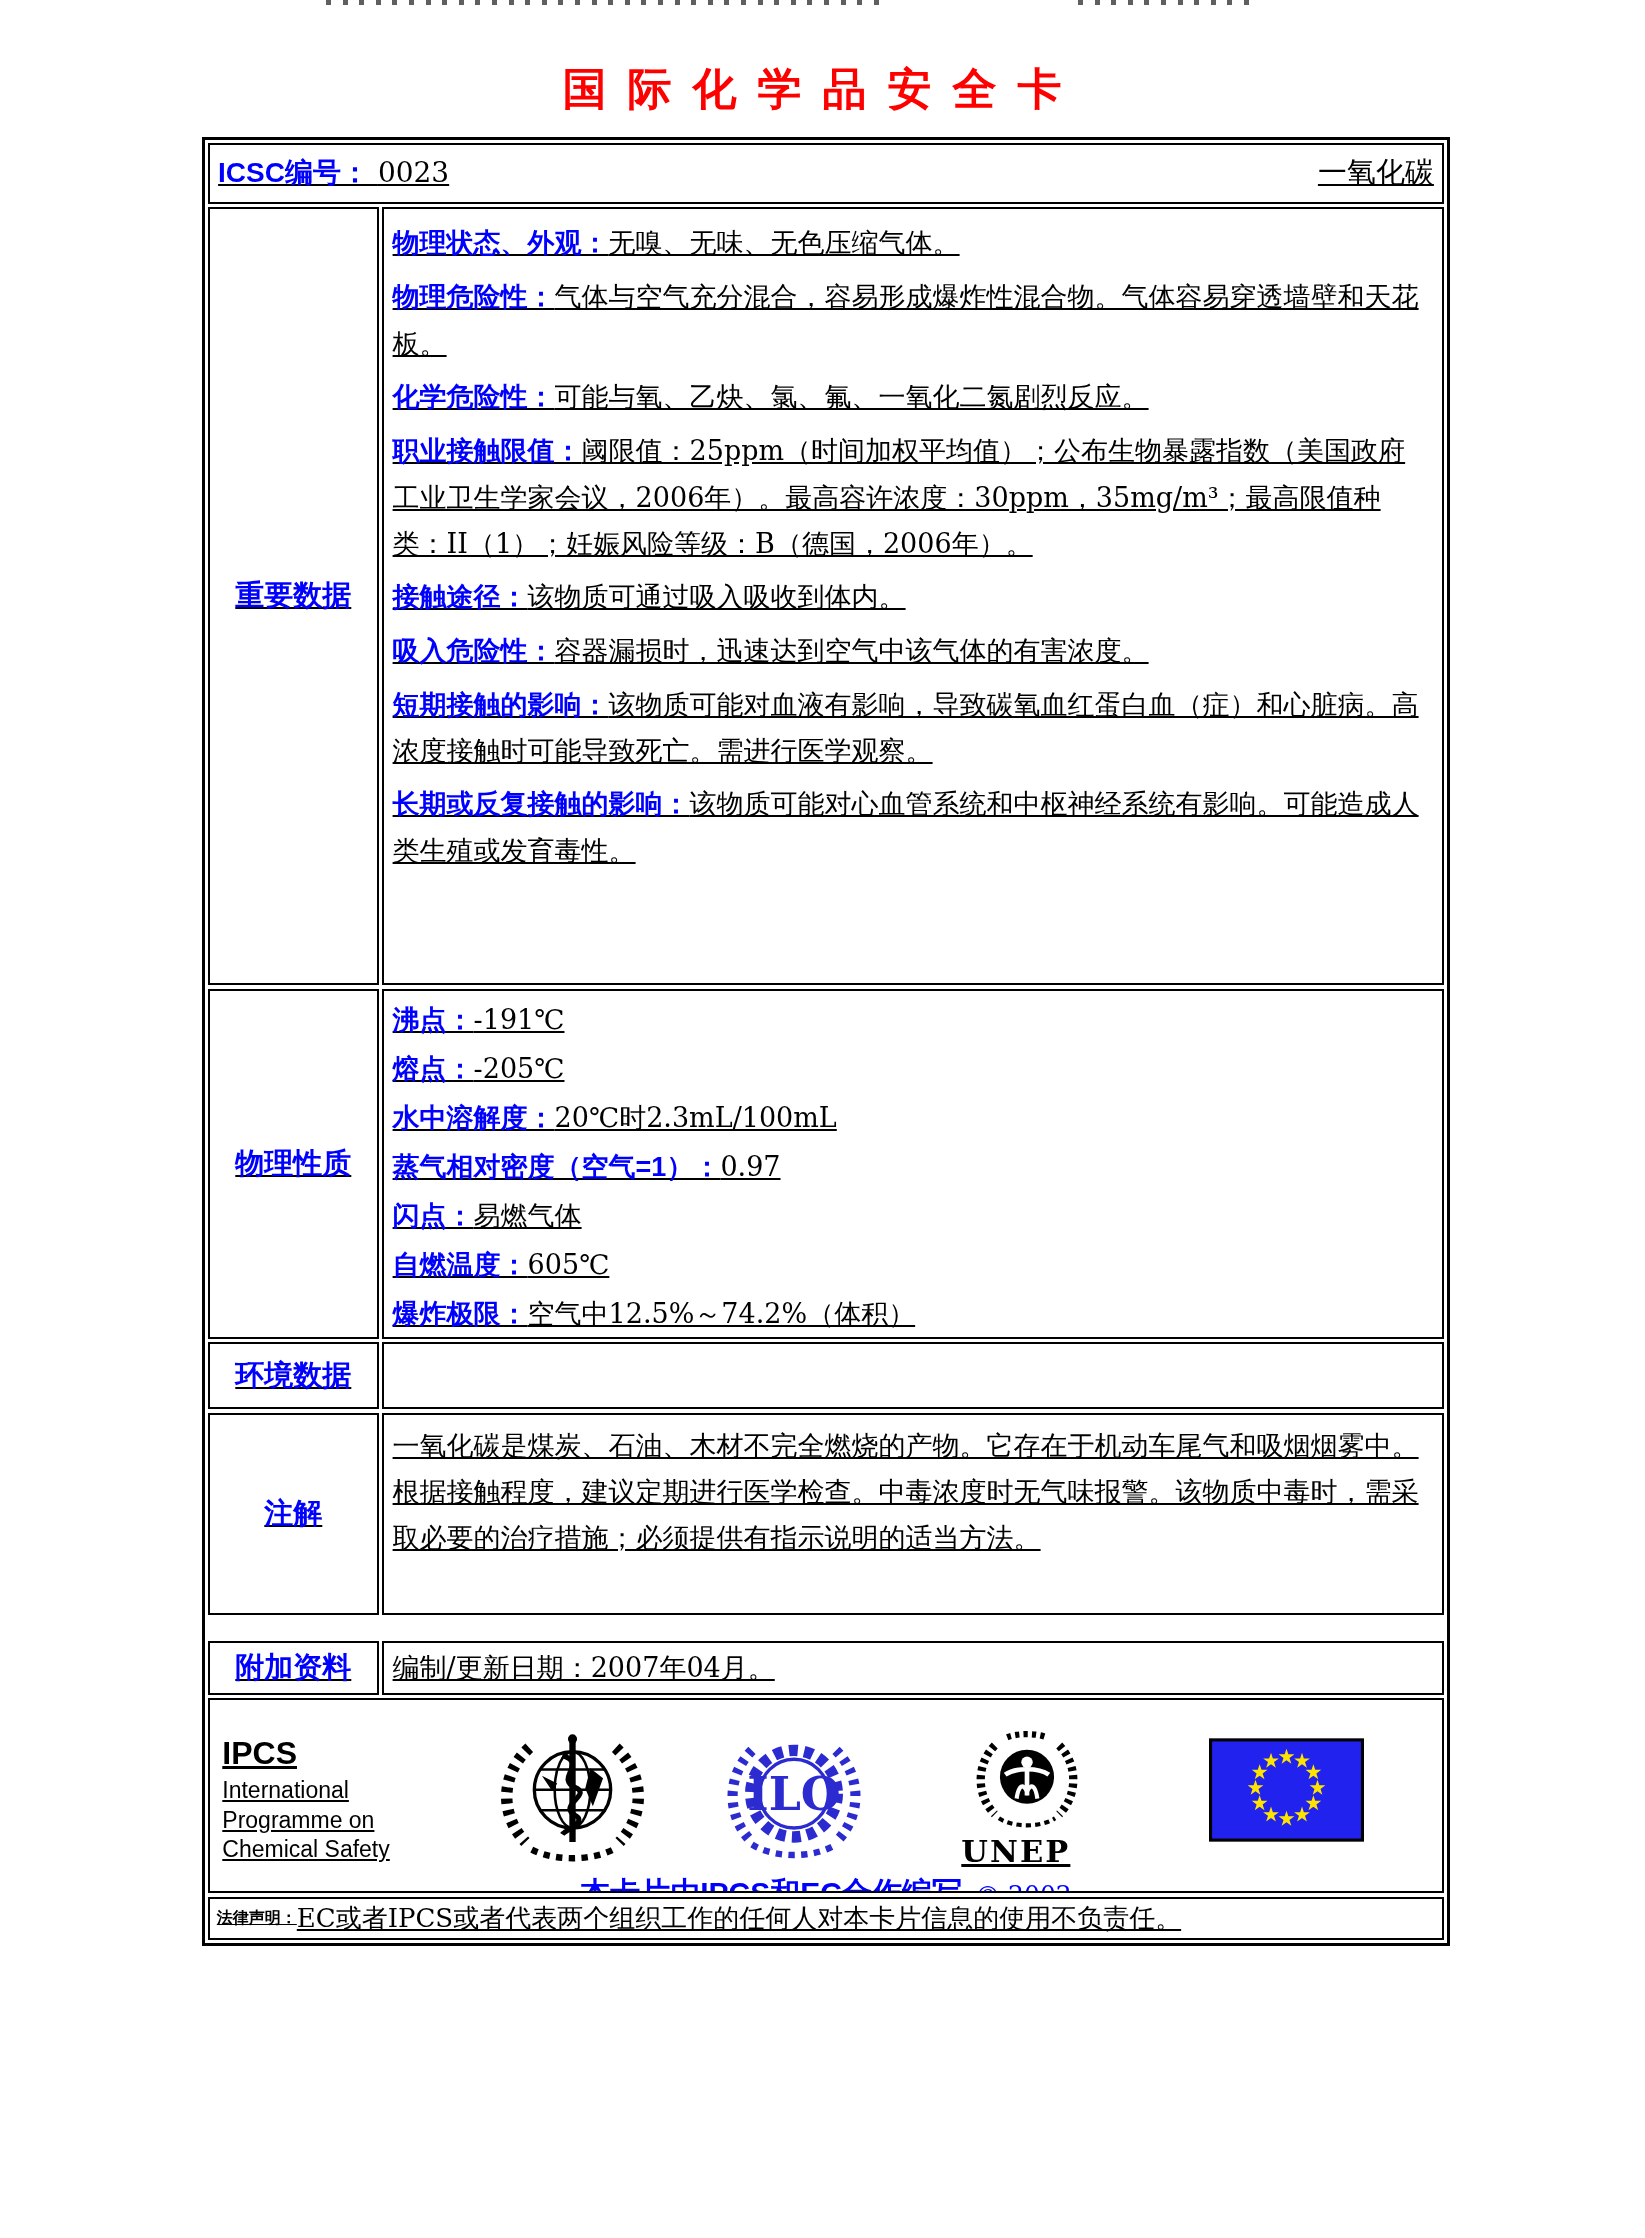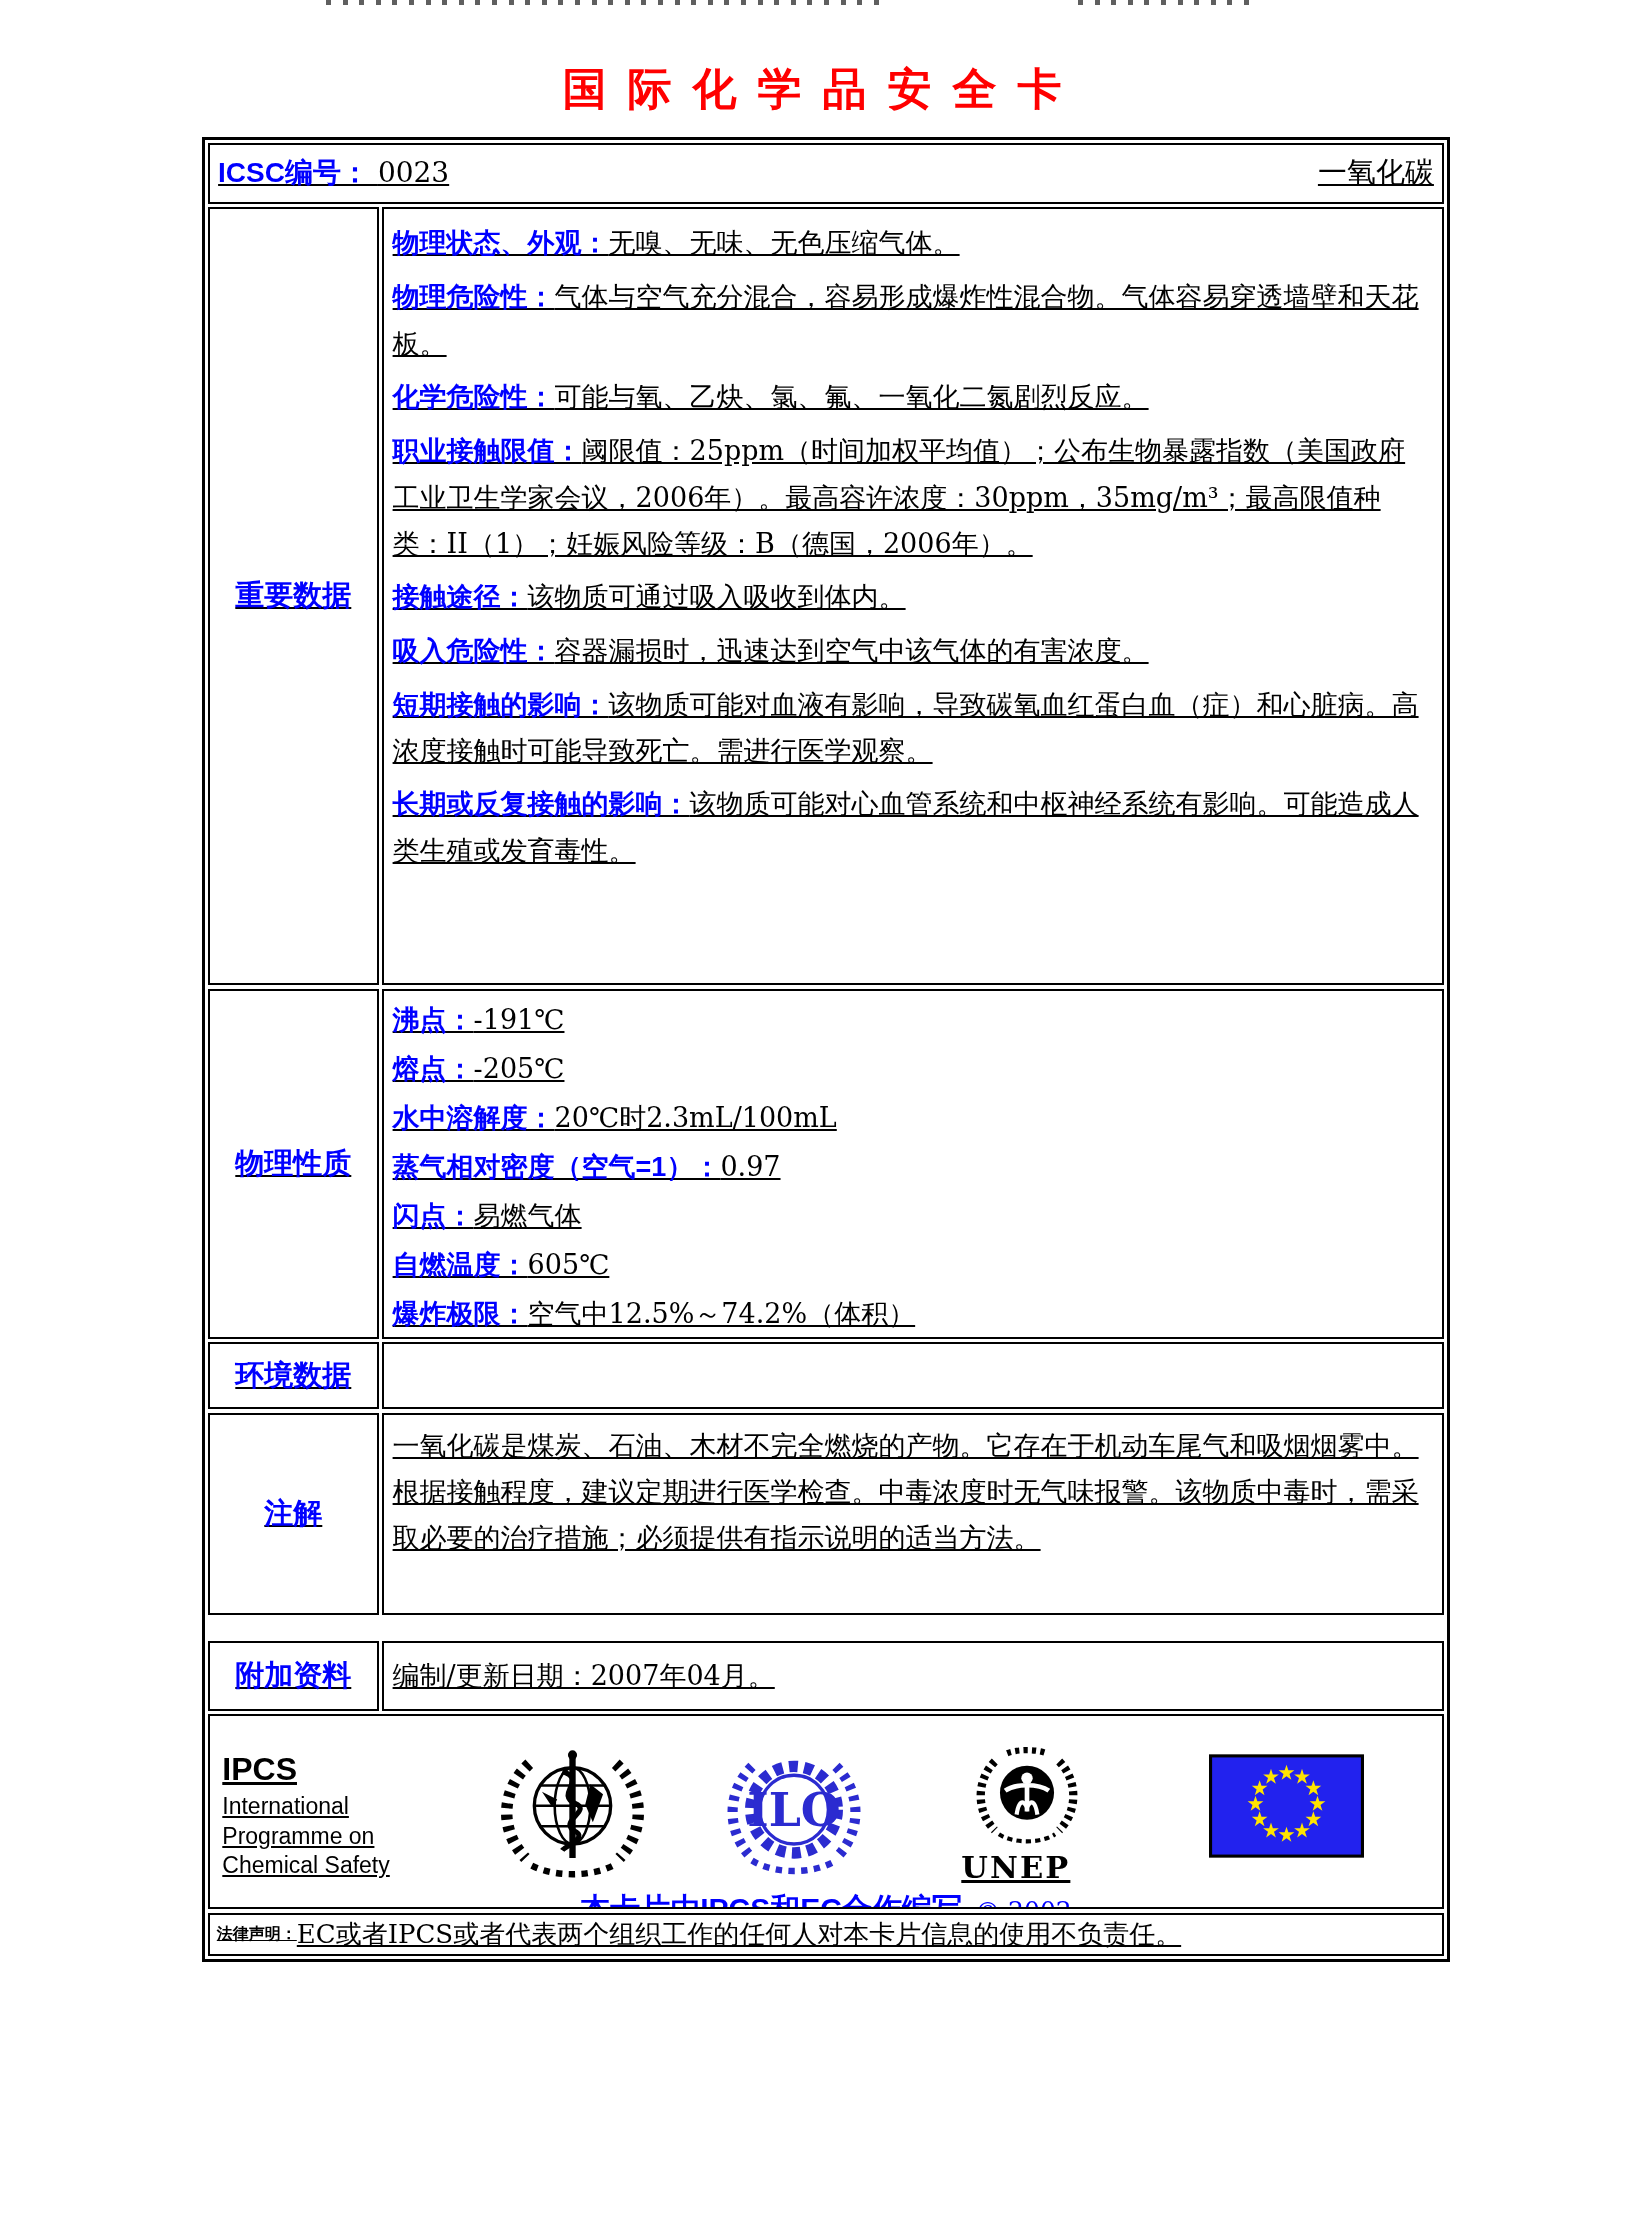--- a/index.html
+++ b/index.html
@@ -20,21 +20,21 @@
   .txt{color:#000;}
   
   .r-icsc{height:61px;}
   .r-icsc .cell{flex:1;display:flex;align-items:center;justify-content:space-between;padding:0 8.3px;font-size:28px;}
   .r-important{height:778px;}
   .r-physical{height:350px;}
   .r-physical .content-cell p{margin:2.1px 0;}
   .r-env{height:67px;}
   .r-notes{height:202px;}
   .r-notes .content-cell p{margin:4.2px 0;}
-  .r-additional{height:70px;margin-top:26px;}
+  .r-additional{height:54px;margin-top:26px;}
   .r-additional .content-cell{display:flex;align-items:center;padding-top:0;padding-bottom:0;}
   .r-logos{height:195px;}
   .r-logos .cell{flex:1;padding:4.2px 0 0 0;}
   .r-legal{height:43px;}
   .r-legal .cell{flex:1;display:flex;align-items:center;padding:0 7px;font-size:26px;}
   .r-legal .lbl{color:#000;font-size:16px;}
   .icsc-left .lbl{font-size:28px;}
   .icsc-num{font-size:28px;color:#000;}
   .chem-name{font-size:29px;color:#000;}
   

